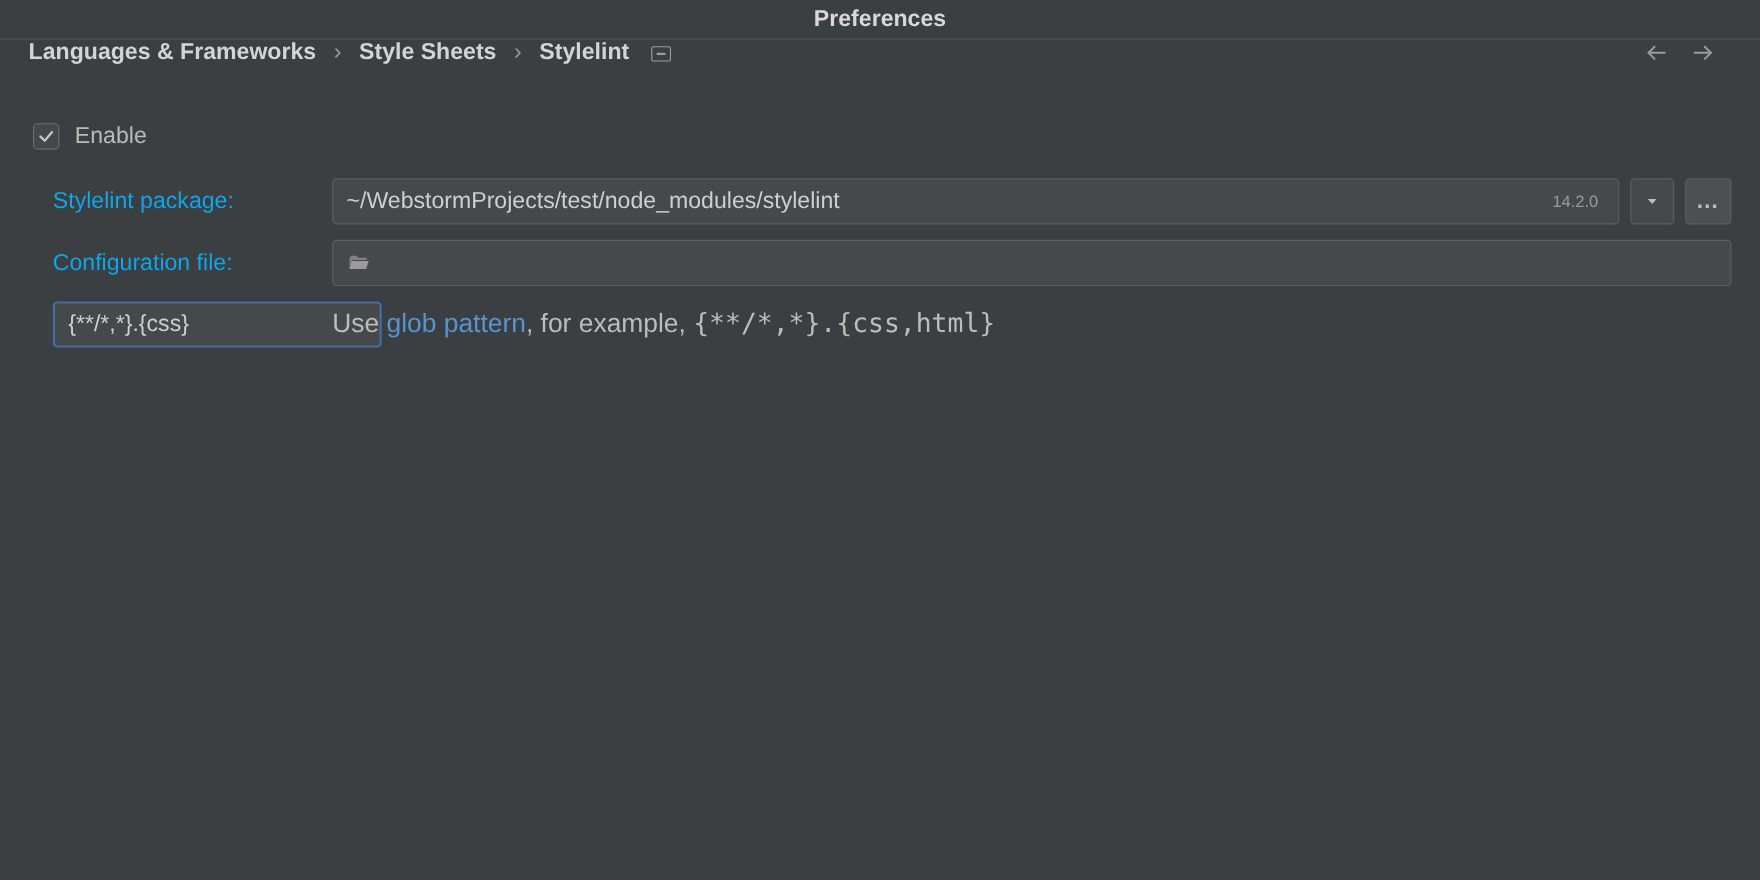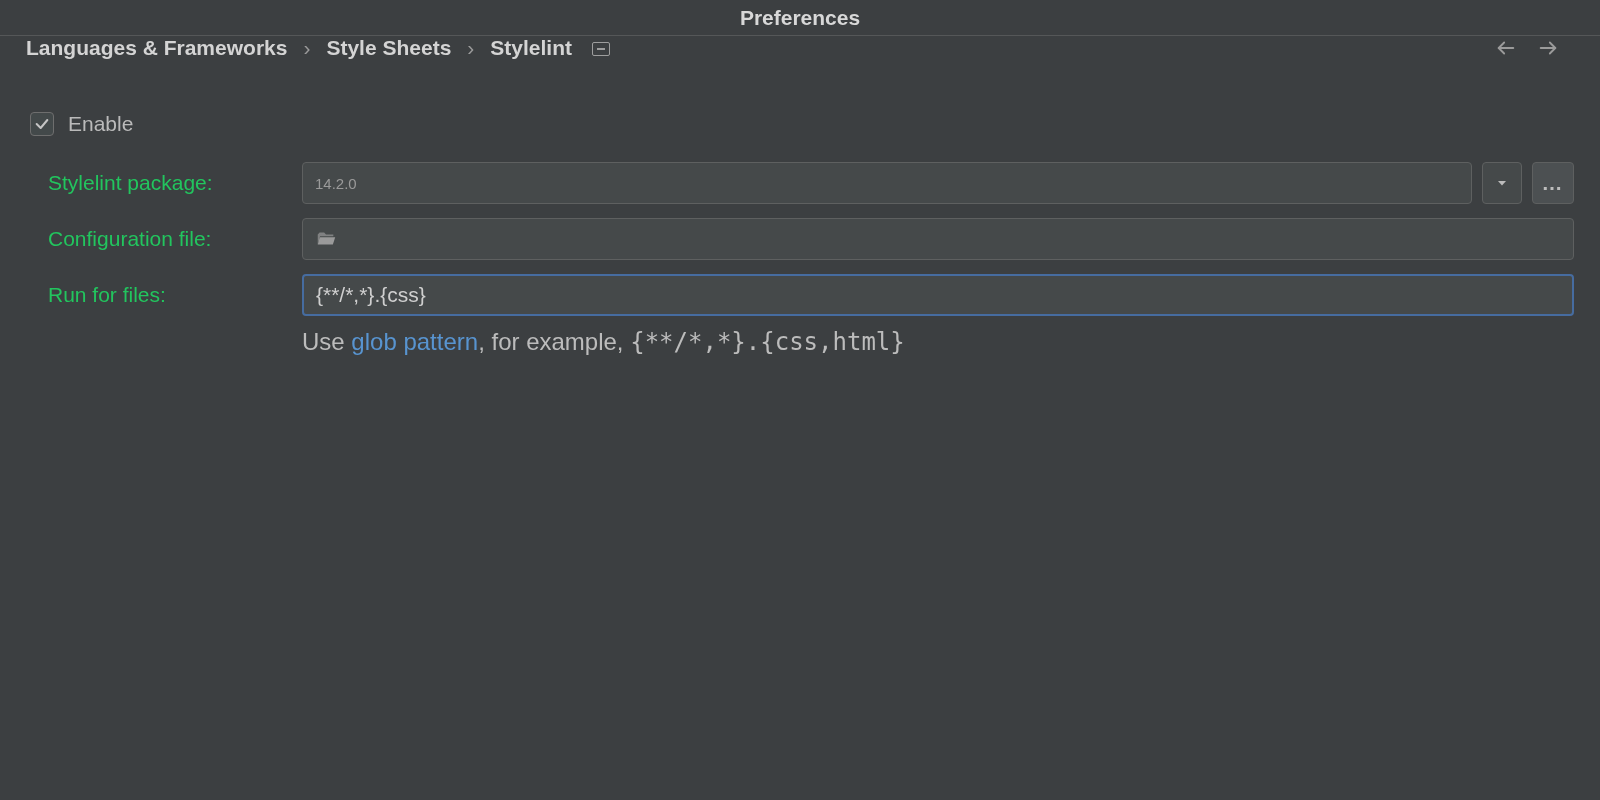--- a/index.html
+++ b/index.html
@@ -111,21 +111,21 @@
 
   .form {
     display: grid;
     grid-template-columns: 238px 1fr;
     column-gap: 16px;
     row-gap: 14px;
     align-items: center;
     margin-left: 18px;
   }
   .form-label {
-    color: #22c55e;
+    color: #0ea5e9;
   }
 
   .fieldwrap {
     display: flex;
     gap: 10px;
     align-items: stretch;
   }
   .field {
     flex: 1;
     display: flex;
@@ -231,20 +231,21 @@
         </svg>
     </span>
     <span>Enable</span>
   </div>
 
   <div class="form">
 
     <div class="form-label">Stylelint package:</div>
     <div class="fieldwrap">
       <div class="field">
+        <input type="text" value="~/WebstormProjects/test/node_modules/stylelint" style="">
         <span class="version">14.2.0</span>
       </div>
       <div class="dropdown-btn">
         <svg width="12" height="12" viewBox="0 0 24 24" fill="#bcbcbc">
             <polygon points="4,8 20,8 12,17"></polygon>
           </svg>
       </div>
       <div class="browse-btn">
         <span>…</span>
       </div>
@@ -255,21 +256,20 @@
       <div class="field">
         <span class="trailing-icon">
           <svg width="22" height="22" viewBox="0 0 24 24" fill="currentColor">
               <path d="M3 7l2-2h5l2 2h8v2H5.5L3 18V7z" opacity="0.7"></path>
               <path d="M3 18l2.2-8H22l-2.5 8H3z"></path>
             </svg>
         </span>
       </div>
     </div>
 
-    <div class="form-label">Run for files:</div>
     <div class="fieldwrap">
       <div class="field focused">
         <input type="text" value="{**/*,*}.{css}" style="">
       </div>
     </div>
 
     <div class="hint">
       <span>Use </span><a>glob pattern</a><span>, for example, </span><span class="mono">{**/*,*}.{css,html}</span>
     </div>
 

